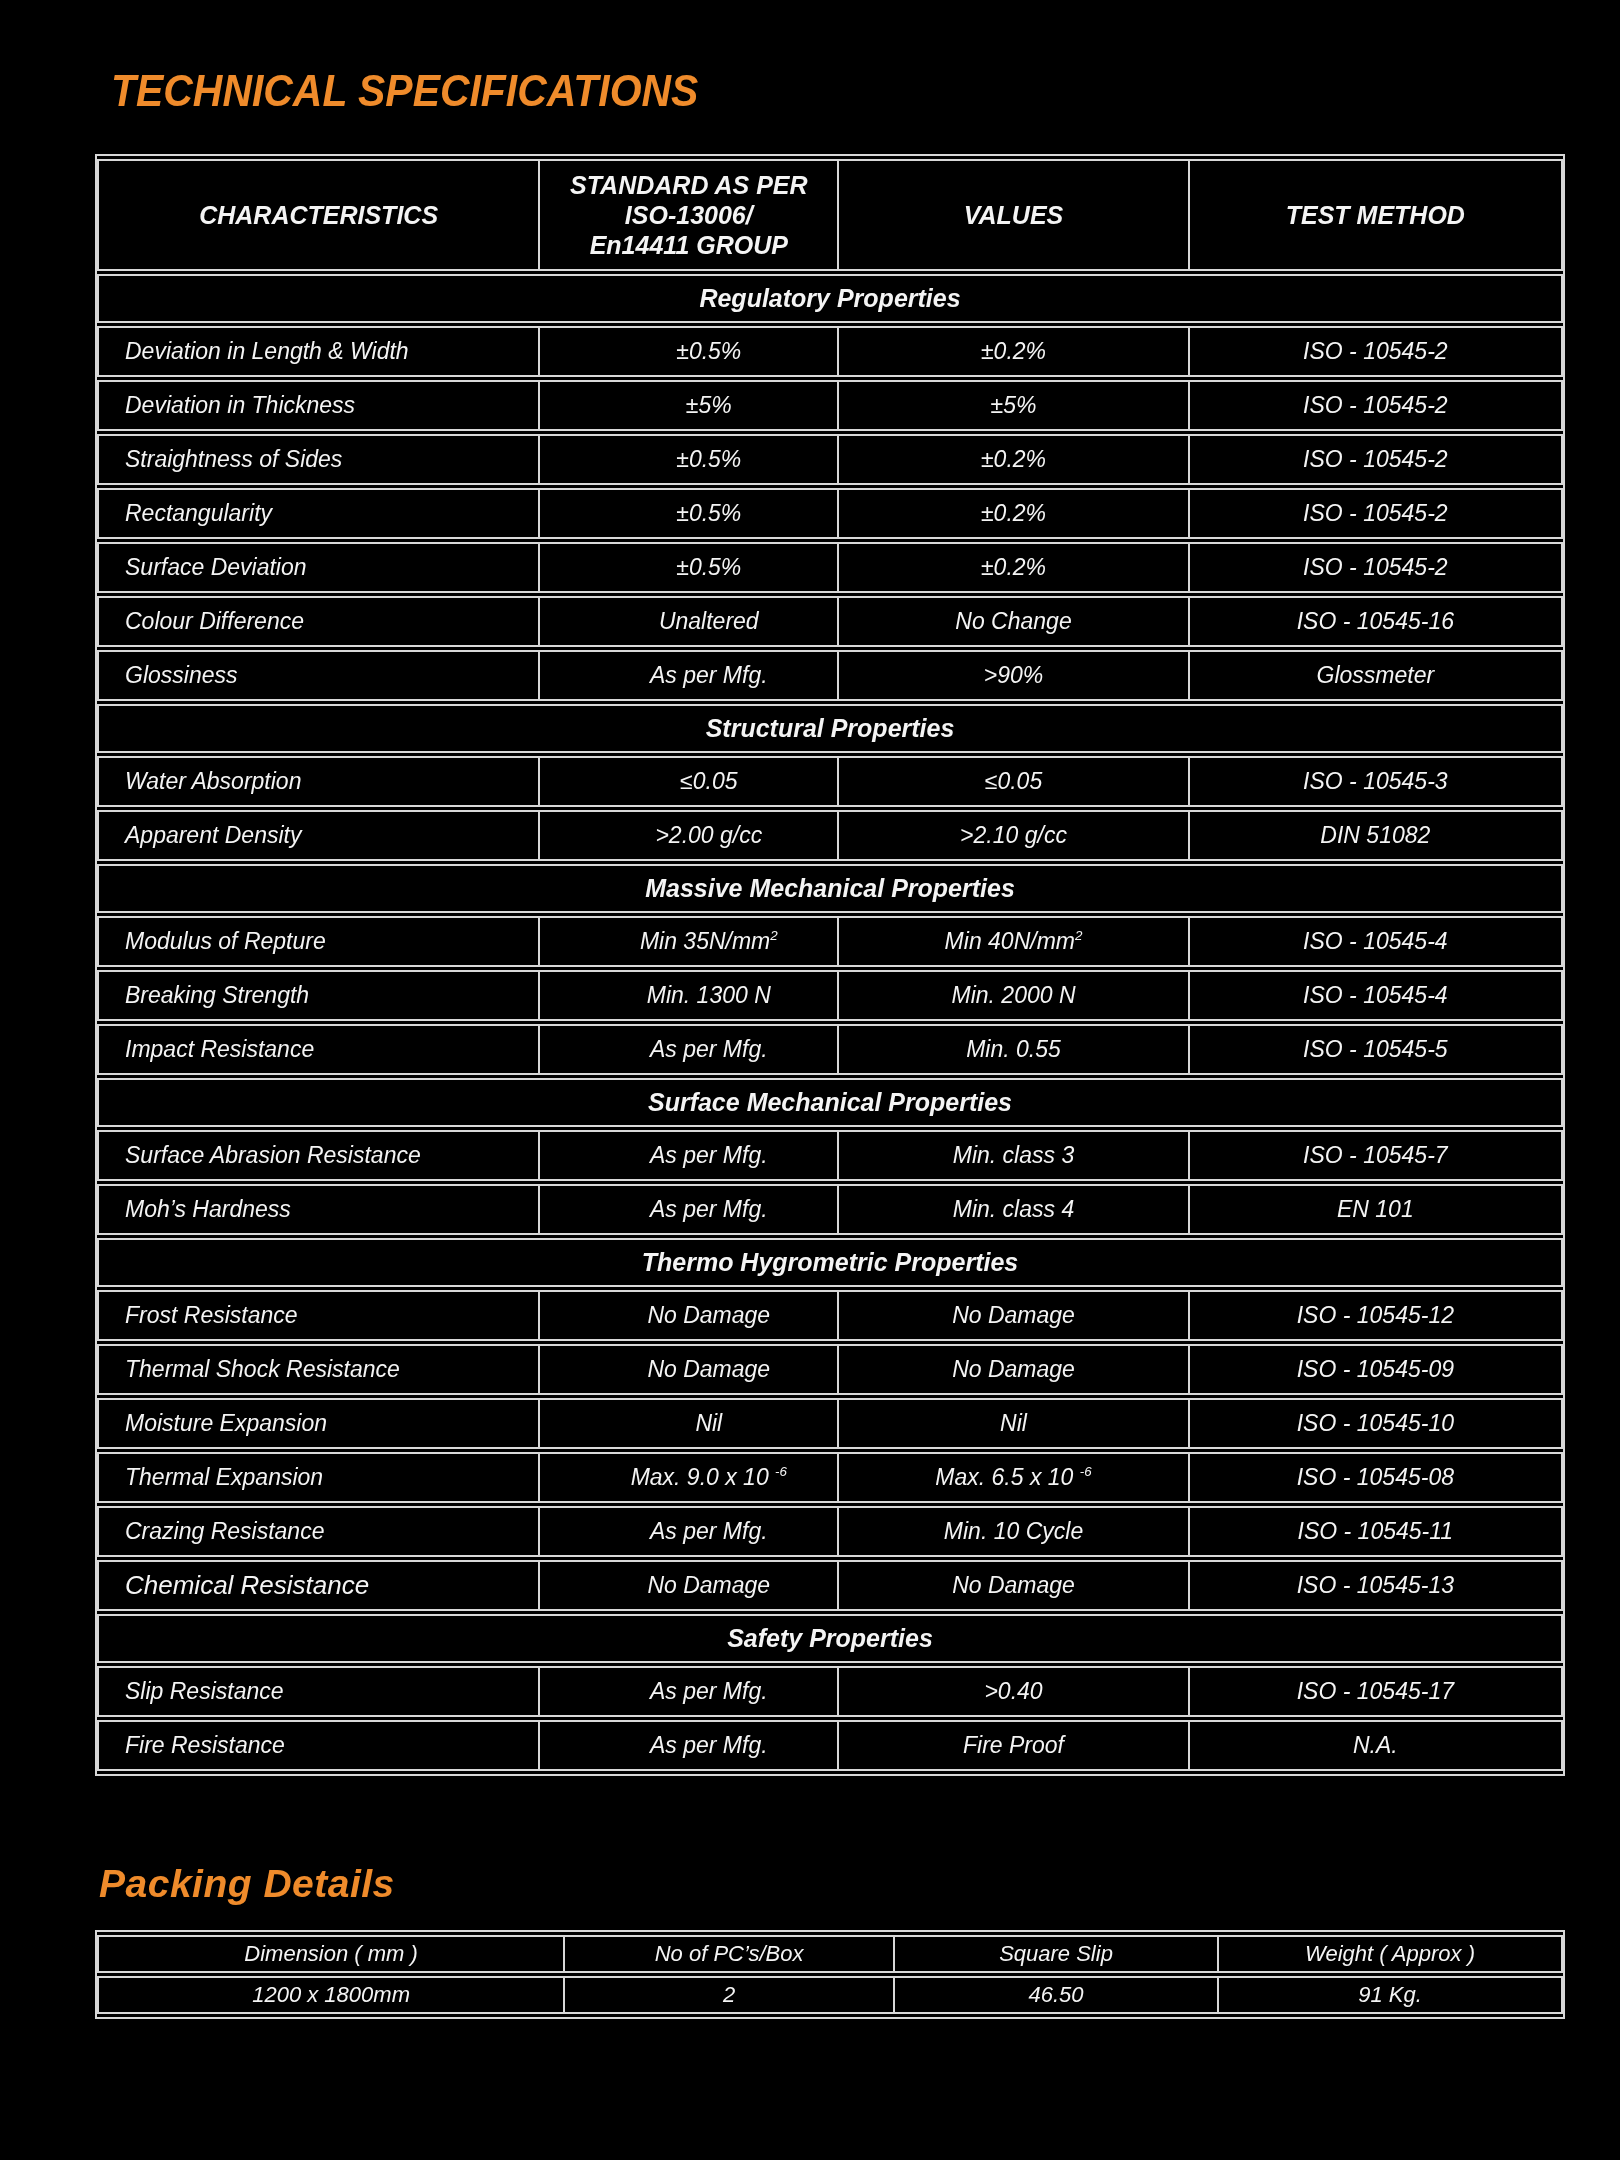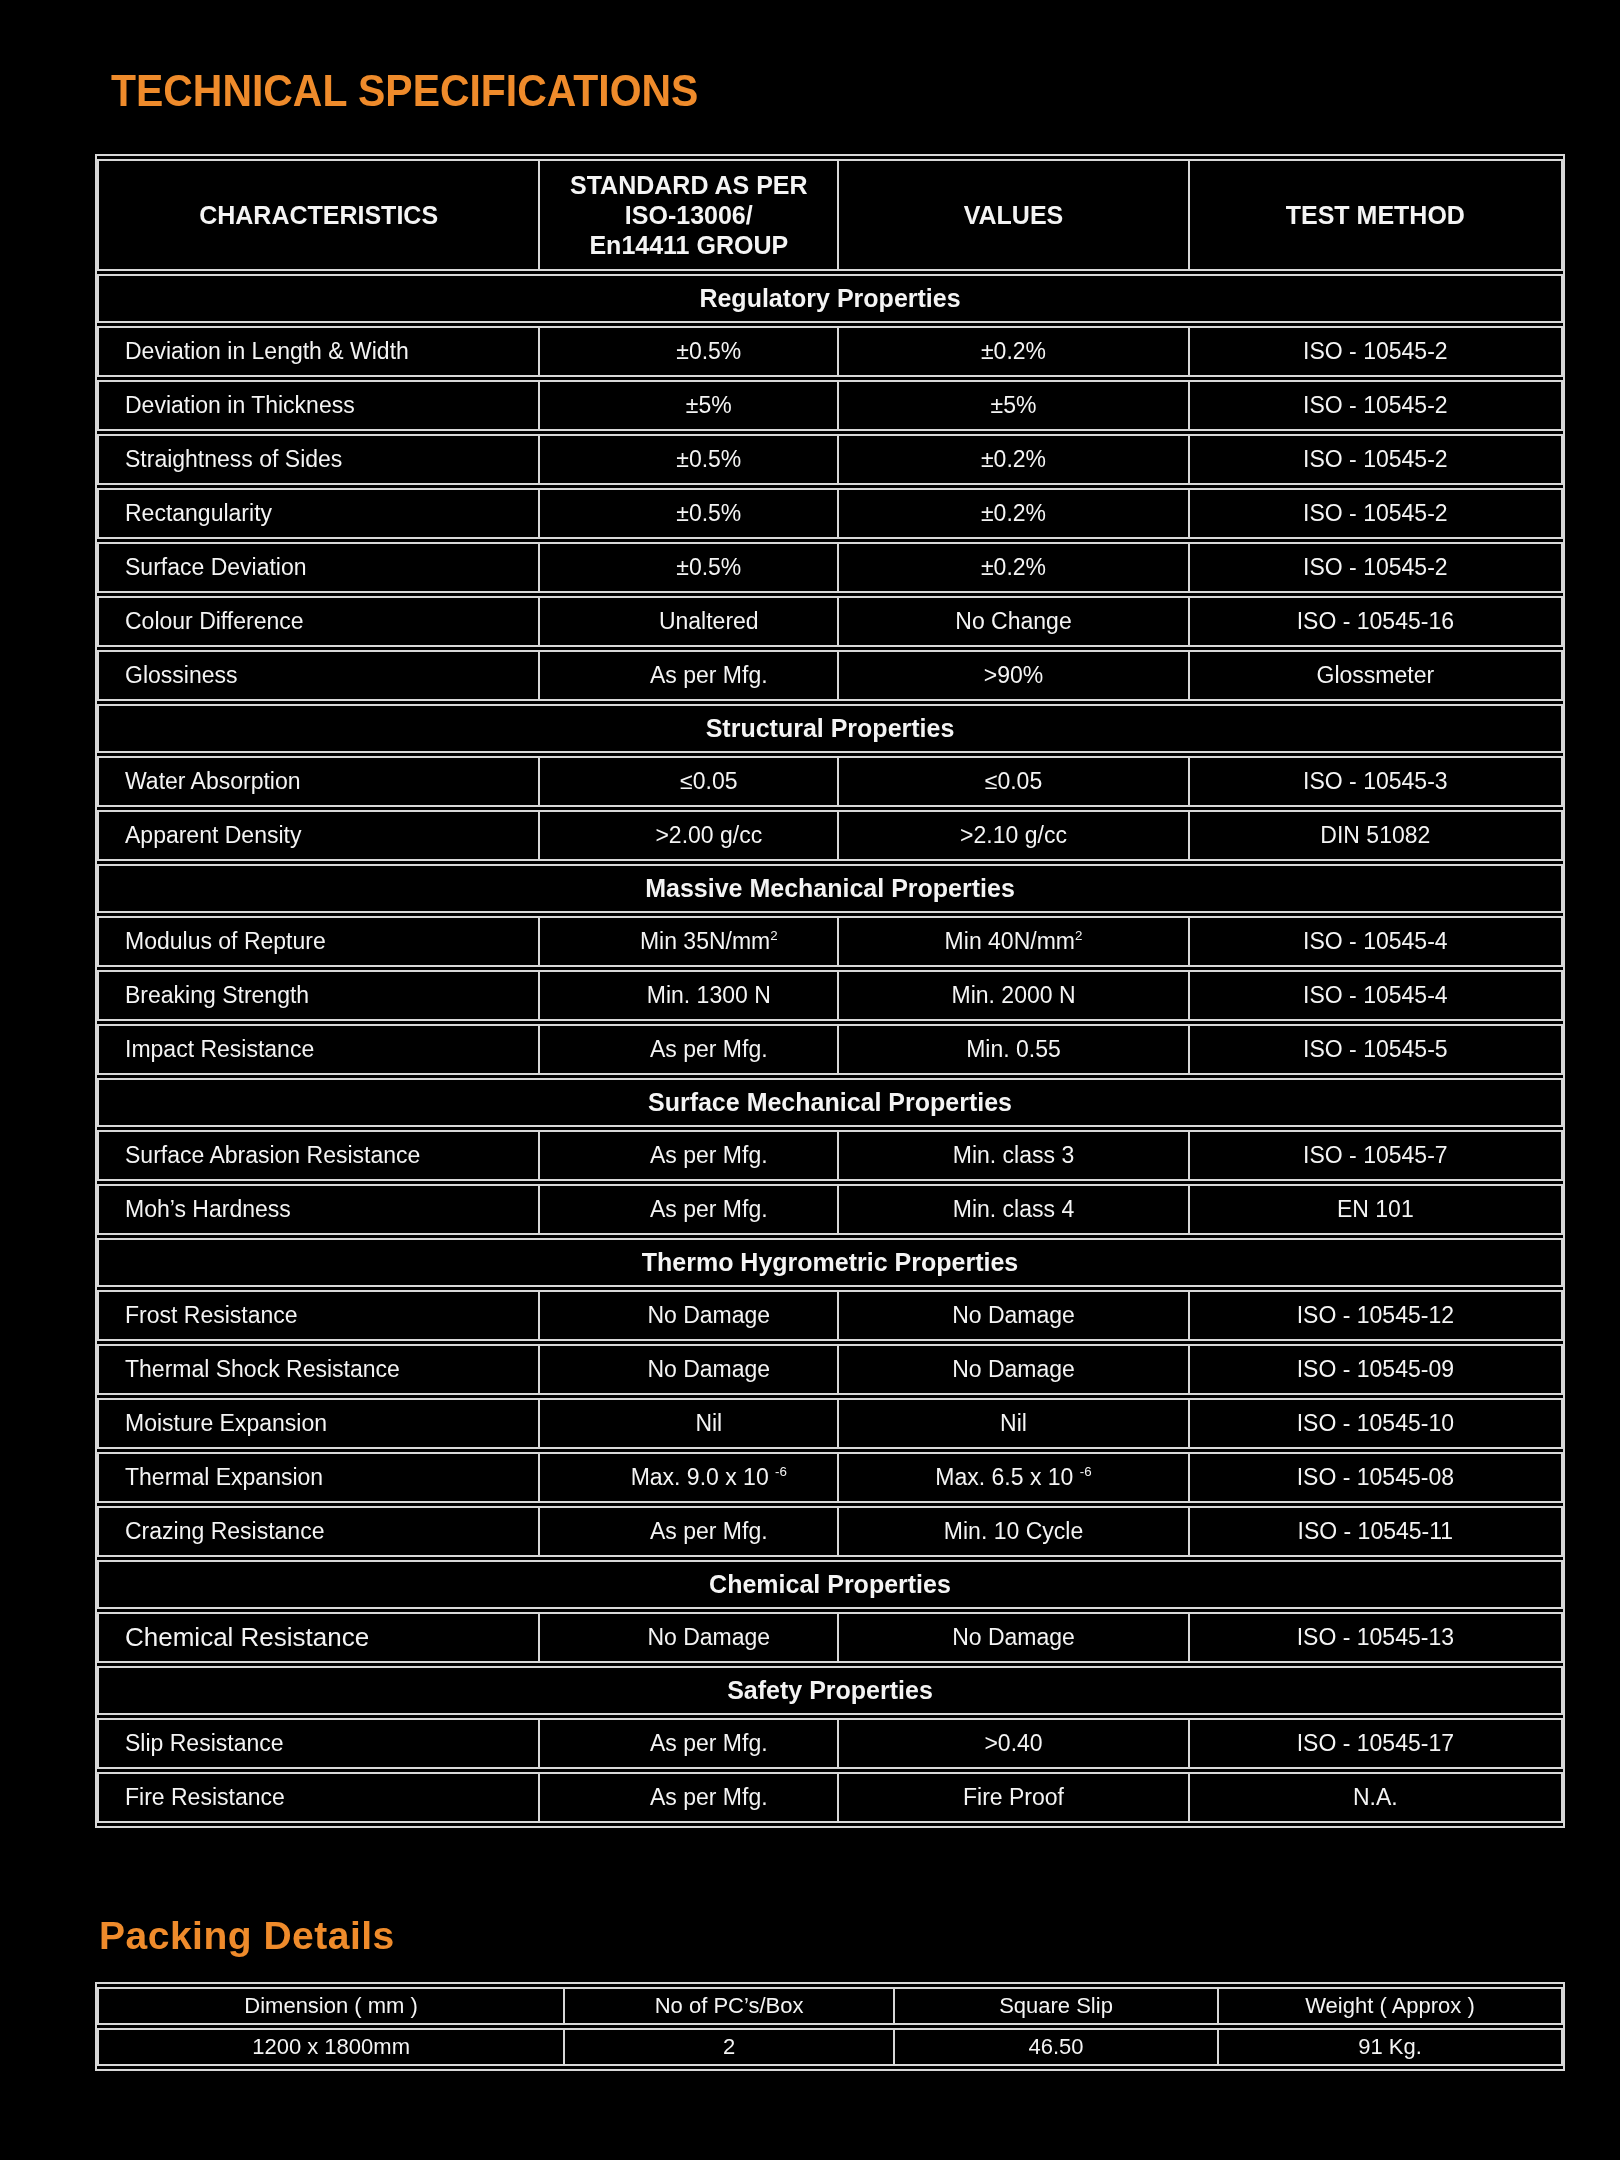--- a/index.html
+++ b/index.html
@@ -5,21 +5,21 @@
   * { box-sizing: border-box; }
   html, body { margin: 0; padding: 0; }
   body {
     width: 1620px;
     height: 2160px;
     background: #000000;
     color: #f4f4f4;
     font-family: "Liberation Sans", sans-serif;
     -webkit-font-smoothing: antialiased;
   }
-  .page { padding: 52px 55px 0 95px; }
+  .page { padding: 52px 55px 0 95px; font-style: italic; }
 
   .page-title {
     font-size: 44px;
     font-weight: 700;
     letter-spacing: 0px;
     margin: 14px 0 38px 16px;
     transform: scaleX(0.93);
     transform-origin: left center;
     white-space: nowrap;
   }
@@ -240,23 +240,20 @@
             <td class="col-std">Max. 9.0 x 10 <sup>-6</sup></td>
             <td class="col-val">Max. 6.5 x 10 <sup>-6</sup></td>
             <td class="col-method">ISO - 10545-08</td>
           </tr>
           <tr class="data-row">
             <td class="col-char">Crazing Resistance</td>
             <td class="col-std">As per Mfg.</td>
             <td class="col-val">Min. 10 Cycle</td>
             <td class="col-method">ISO - 10545-11</td>
           </tr>
-          <tr class="section-row">
-            <td colspan="4">Chemical Properties</td>
-          </tr>
           <tr class="data-row">
             <td class="col-char label-lg">Chemical Resistance</td>
             <td class="col-std">No Damage</td>
             <td class="col-val">No Damage</td>
             <td class="col-method">ISO - 10545-13</td>
           </tr>
           <tr class="section-row">
             <td colspan="4">Safety Properties</td>
           </tr>
           <tr class="data-row">

